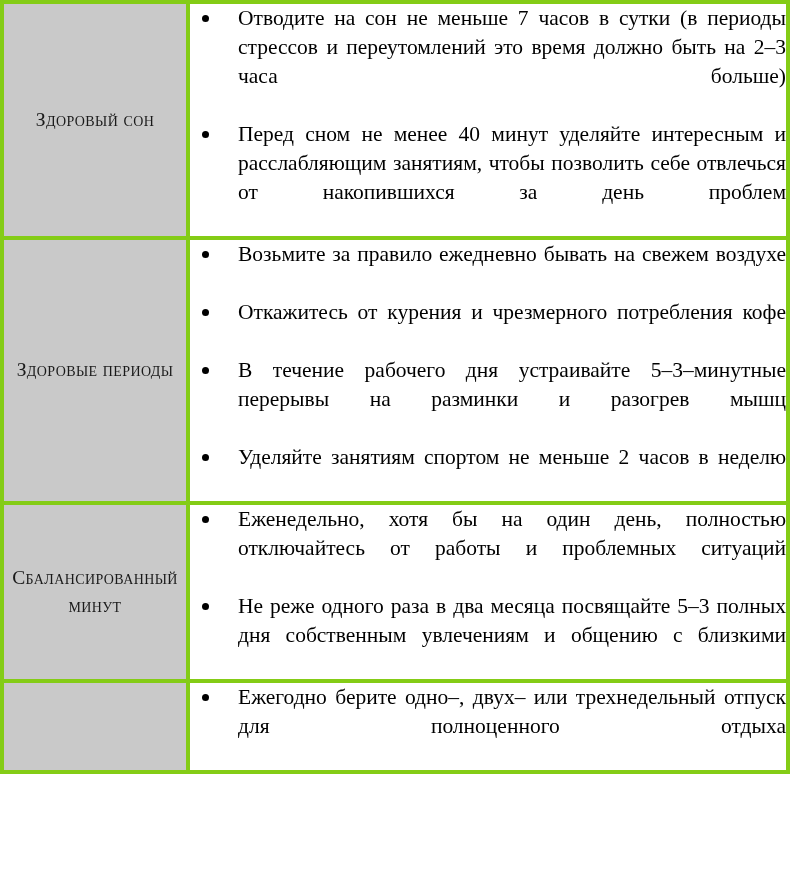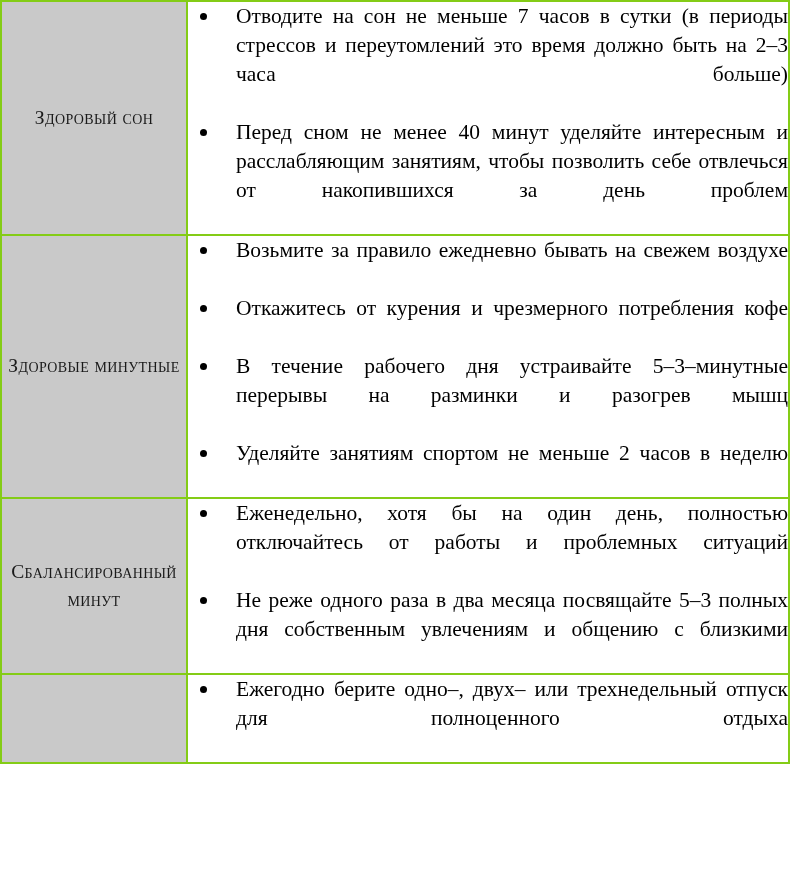--- a/index.html
+++ b/index.html
@@ -23,21 +23,21 @@
 
   table.health-table {
     width: 790px;
     border-collapse: collapse;
     table-layout: fixed;
     border: 2px solid #3a3a3a;
     box-sizing: border-box;
   }
 
   table.health-table td {
-    border: 2px solid #84cc16;
+    border: 4px solid #84cc16;
     vertical-align: middle;
     padding: 0;
     box-sizing: border-box;
   }
 
   td.cat-cell {
     width: 186px;
     background: #c9c9c9;
     text-align: center;
     padding: 4px 10px;
@@ -117,21 +117,21 @@
             <li>
               <span class="bullet-dot"></span>
               <span class="item-text">Перед сном не менее 40 минут уделяйте интересным и расслабляющим занятиям, чтобы позволить себе отвлечься от накопившихся за день проблем</span>
             </li>
           </ul>
         </td>
       </tr>
 
       <tr>
         <td class="cat-cell">
-          <span class="cat-label">Здоровые минутные</span>
+          <span class="cat-label">Здоровые периоды</span>
         </td>
         <td class="items-cell">
           <ul class="bullets">
             <li>
               <span class="bullet-dot"></span>
               <span class="item-text">Возьмите за правило ежедневно бывать на свежем воздухе</span>
             </li>
             <li>
               <span class="bullet-dot"></span>
               <span class="item-text">Откажитесь от курения и чрезмерного потребления кофе</span>

